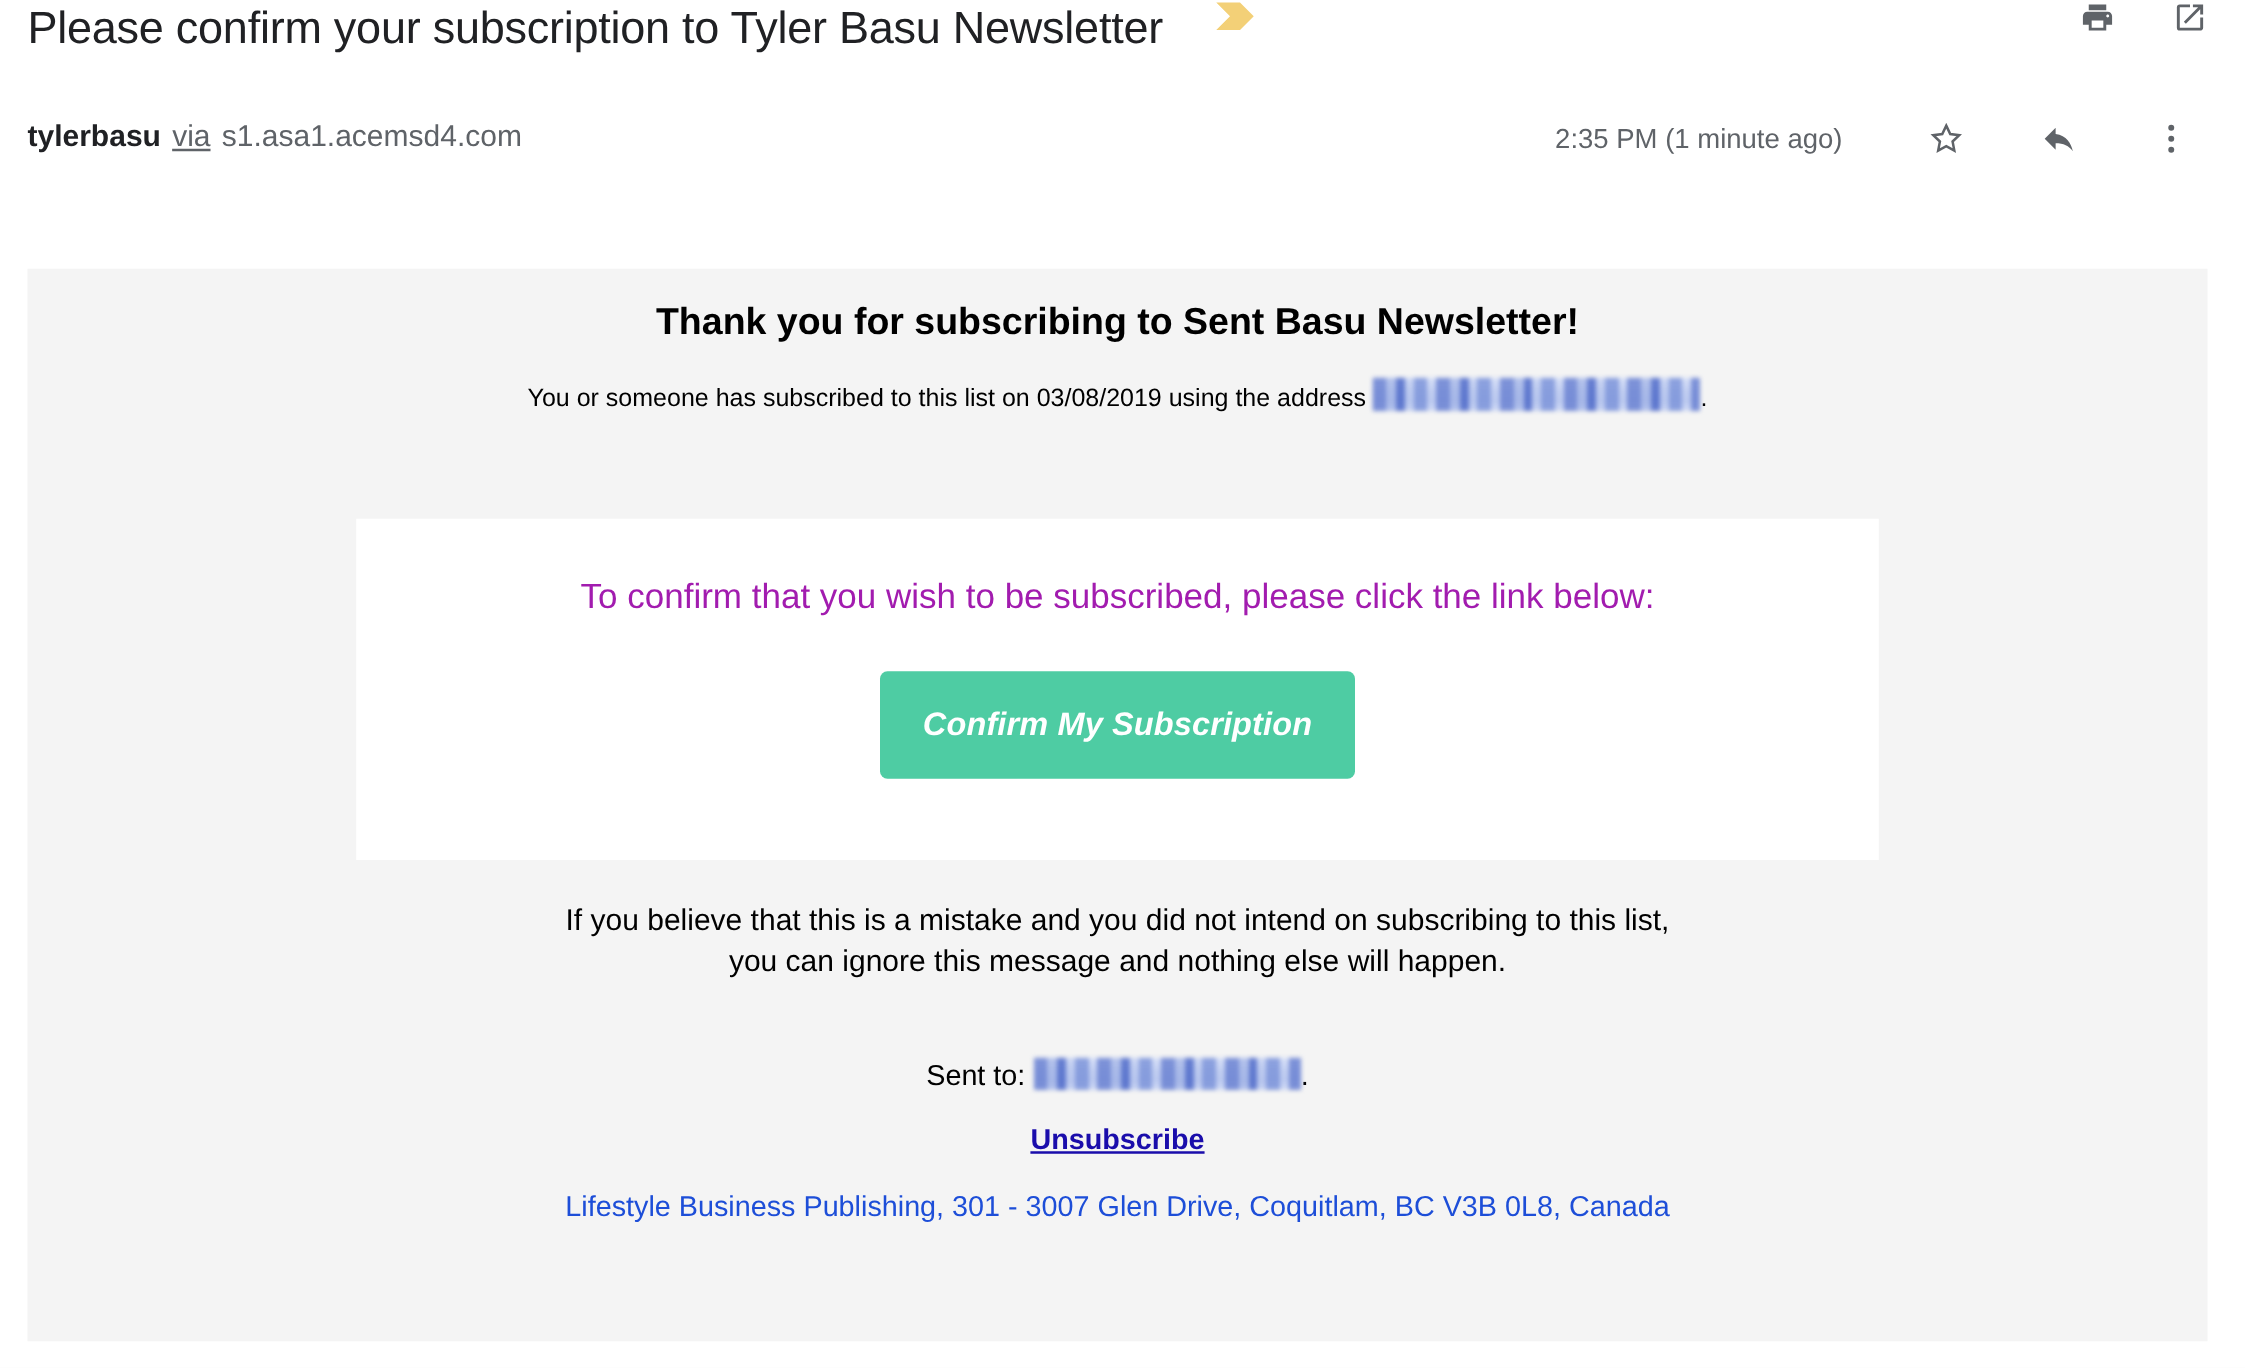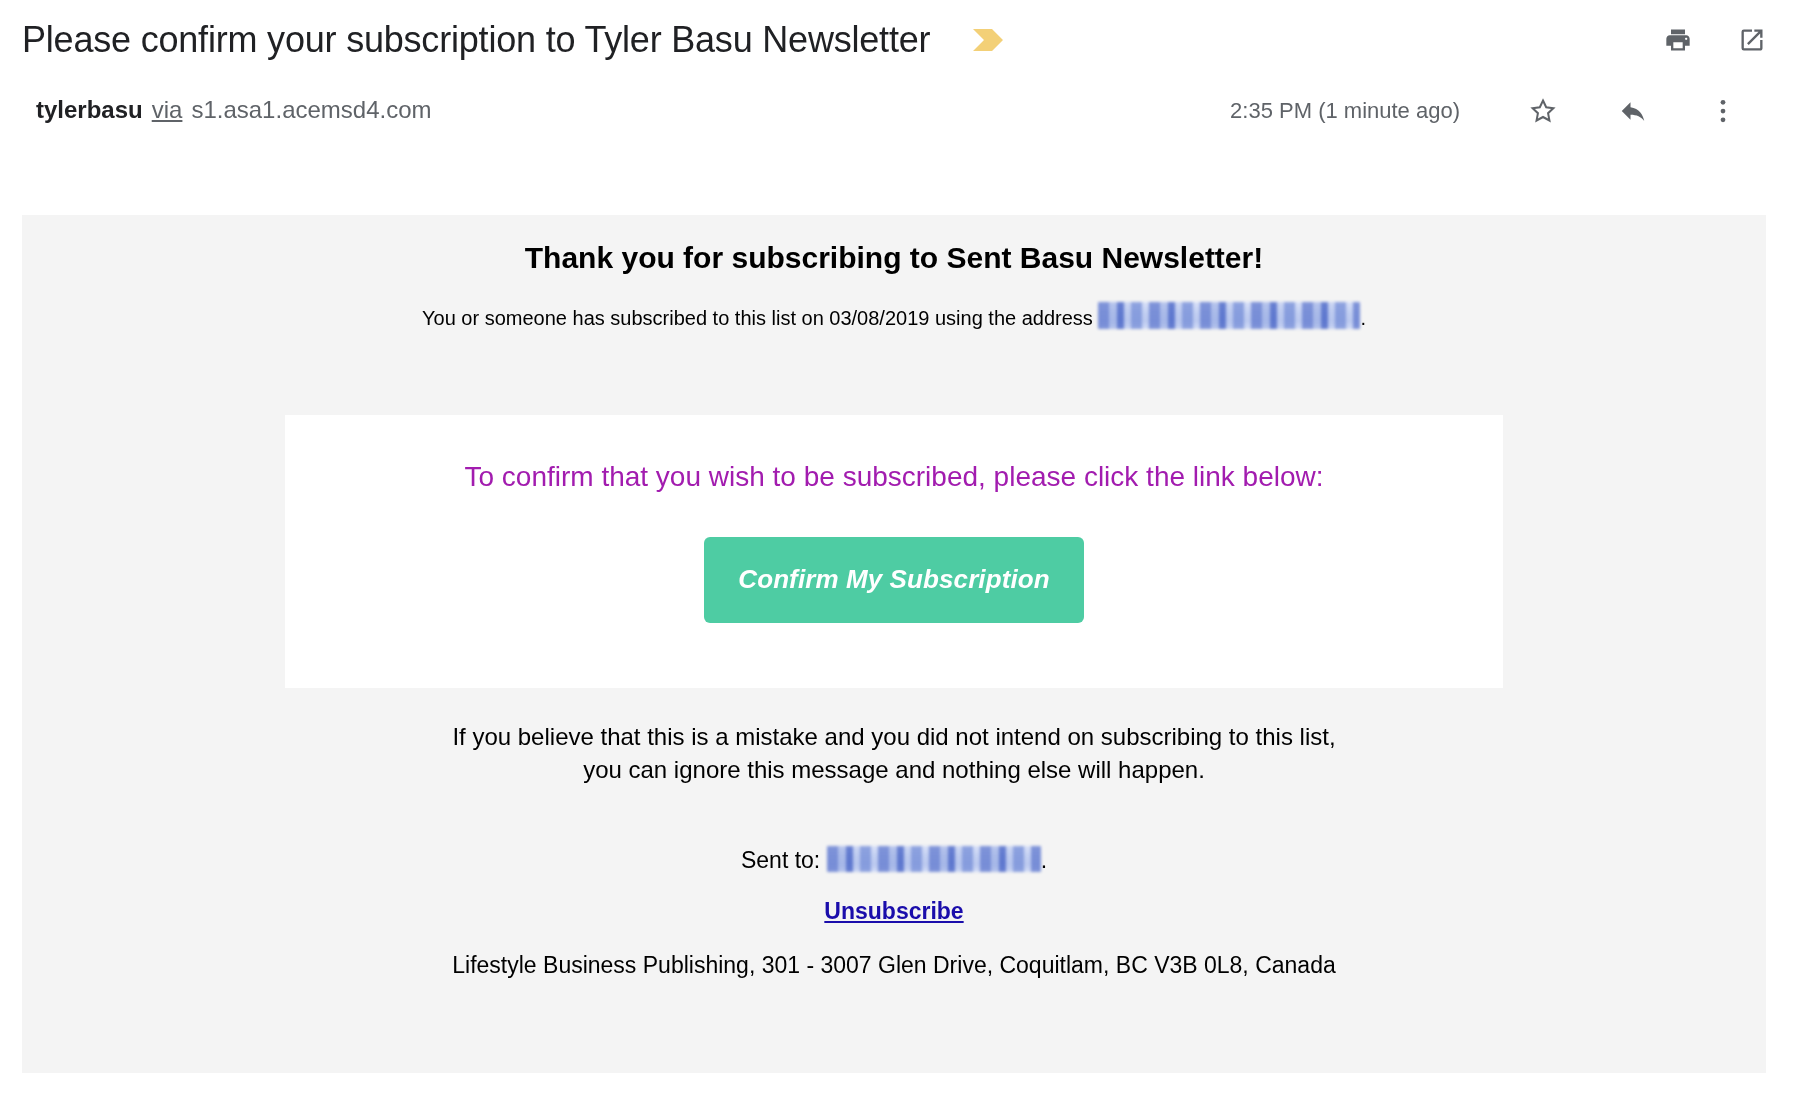--- a/index.html
+++ b/index.html
@@ -18,21 +18,21 @@
     position: relative;
   }
 
   
   .subject-bar {
     position: absolute;
     top: 0; left: 0;
     width: 1796px;
     height: 80px;
     display: flex;
-    align-items: center;
+    align-items: flex-start;
     padding: 0 22px;
     gap: 20px;
   }
   .subject-text {
     font-size: 36px;
     font-weight: 400;
     letter-spacing: -0.2px;
     color: #202124;
     line-height: 44px;
     white-space: nowrap;
@@ -57,21 +57,21 @@
     display: block;
     cursor: pointer;
   }
 
   
   .sender-block {
     position: absolute;
     top: 95px; left: 0;
     width: 1796px;
     height: 100px;
-    padding: 0 36px;
+    padding: 0 22px;
   }
   .sender-line {
     display: flex;
     align-items: flex-start;
     height: 42px;
   }
   .sender-name {
     font-size: 24px;
     font-weight: 700;
     color: #202124;
@@ -245,21 +245,21 @@
     color: #1a0dab;
     text-decoration: underline;
     cursor: pointer;
   }
   .postal-row {
     position: absolute;
     left: 0; right: 0;
     top: 735px;
     text-align: center;
     font-size: 23px;
-    color: #000000;
+    color: #1d4ed8;
     line-height: 30px;
   }
 </style>
 </head>
 <body>
 
 <div class="subject-bar">
   <span class="subject-text">Please confirm your subscription to Tyler Basu Newsletter</span>
 
   <span class="important-chevron">

